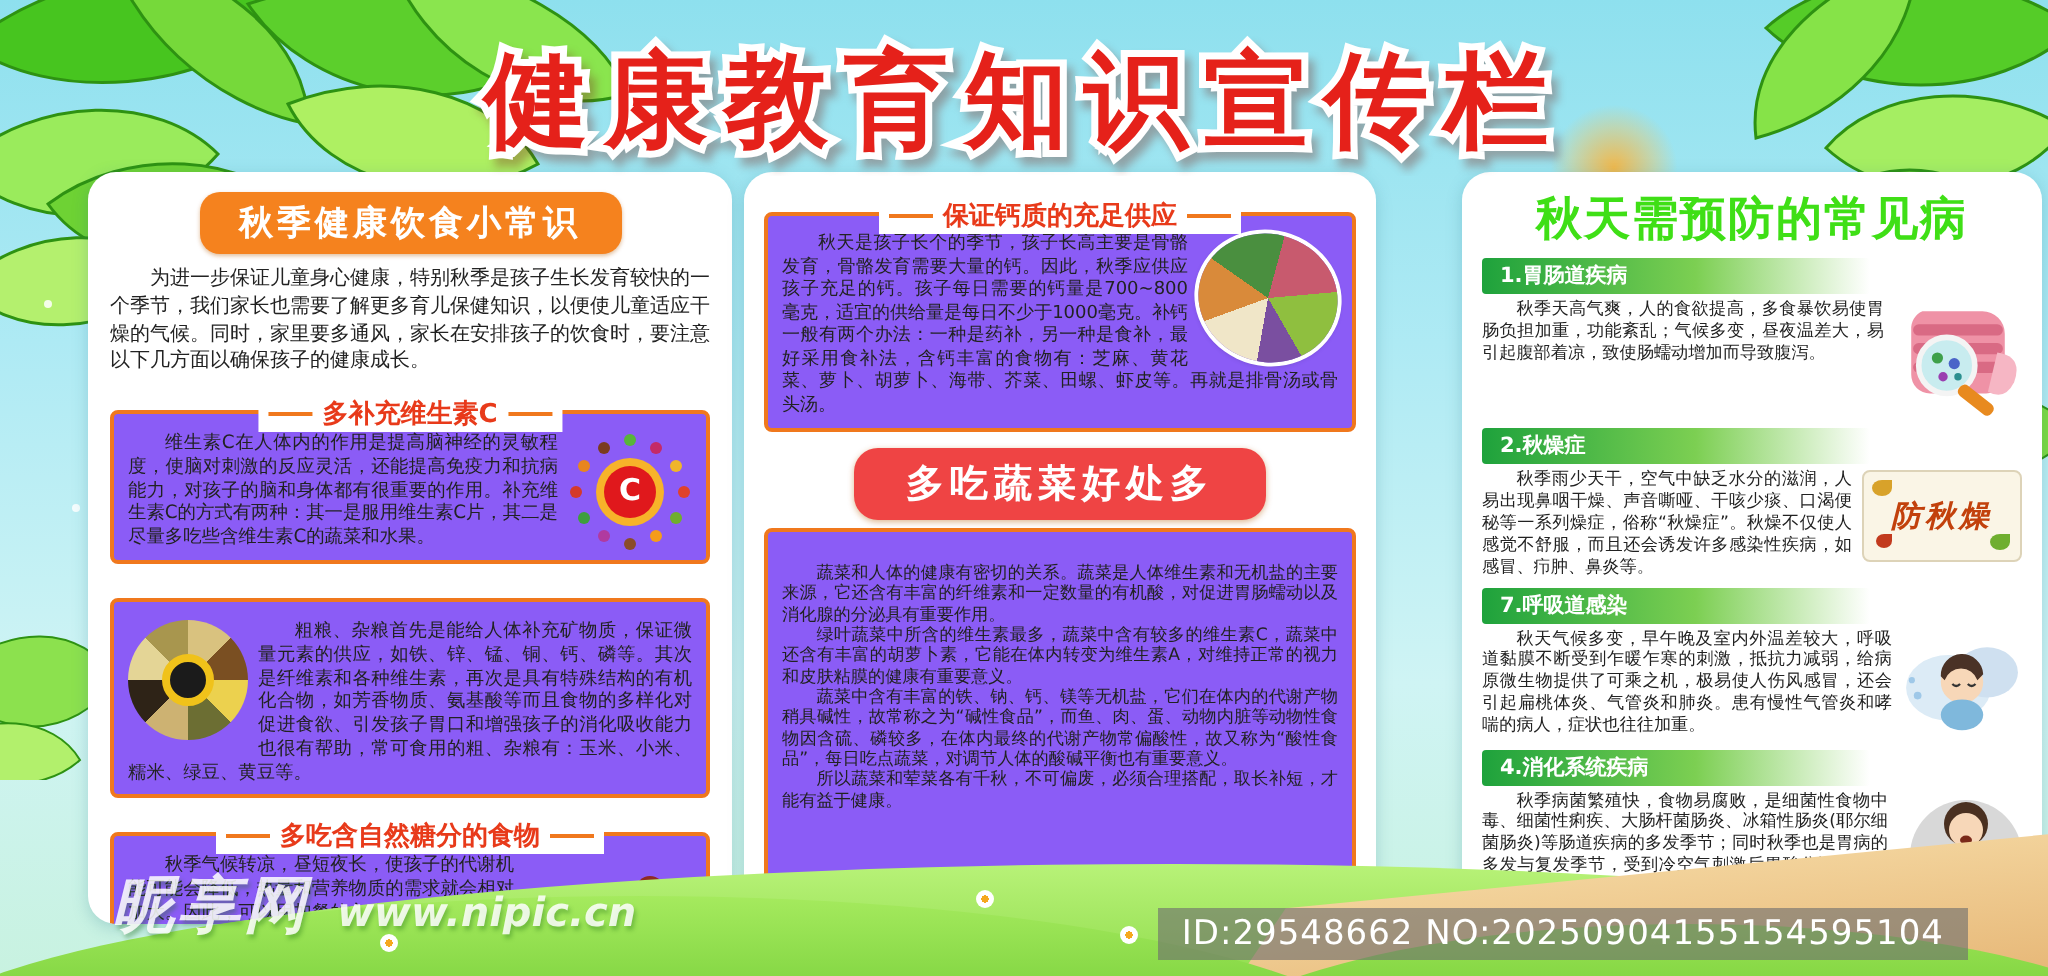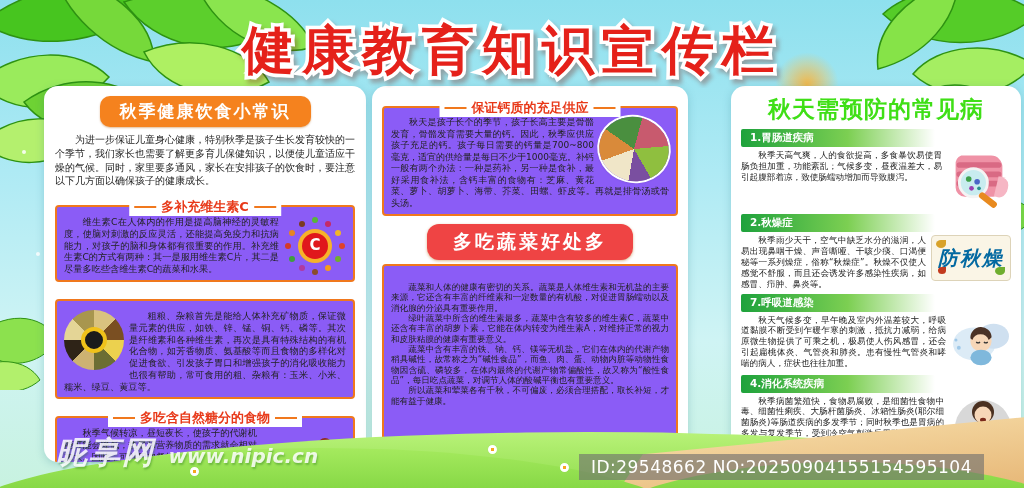--- a/index.html
+++ b/index.html
@@ -78,21 +78,21 @@
     text-shadow:-2px -2px 0 #fff,2px -2px 0 #fff,-2px 2px 0 #fff,2px 2px 0 #fff,
       0 -2px 0 #fff,0 2px 0 #fff,-2px 0 0 #fff,2px 0 0 #fff; }
   .disease { display:flow-root; margin-bottom:4px; }
   .disease-banner { background:linear-gradient(90deg,#1ea23c,#7ccf52 55%,rgba(255,255,255,0));
     color:#fff; font-weight:bold; font-size:10.5px; padding:2px 0 2px 9px; width:72%;
     border-radius:2px; margin-bottom:3px; }
   .disease-text { font-size:8.6px; line-height:1.27; color:#222; text-indent:2em; text-align:justify; }
 
   .fqz-card { width:80px; height:46px; background:#faf5e6; border:1px solid #ddd3b8;
     border-radius:4px; position:relative; display:flex; align-items:center; justify-content:center; }
-  .fqz-card .fqz-label { color:#0369a1; font-weight:bold; font-size:20px; letter-spacing:2px;
+  .fqz-card .fqz-label { color:#c2410c; font-weight:bold; font-size:15px; letter-spacing:2px;
     font-style:italic;text-align:right; }
   .fqz-card i { position:absolute; border-radius:50% 0 50% 50%; }
 
   .wt-wrap { width:62px; height:80px; position:relative; }
   .wt-circle { position:absolute; right:0; top:4px; width:56px; height:56px; border-radius:50%;
     background:#d8d8d8; }
   .wt-label { position:absolute; left:0; top:26px; writing-mode:vertical-rl; color:#d4301a;
     font-weight:bold; font-size:13px; letter-spacing:2px; }
 
   

